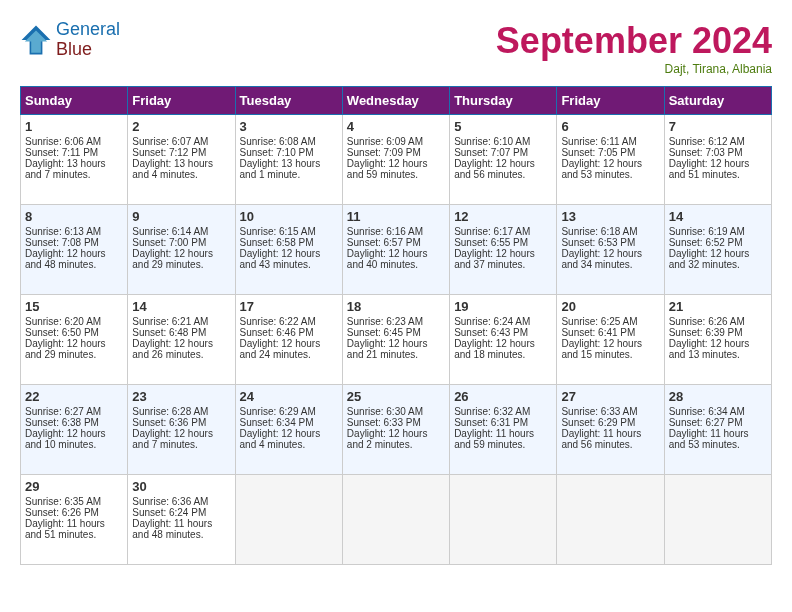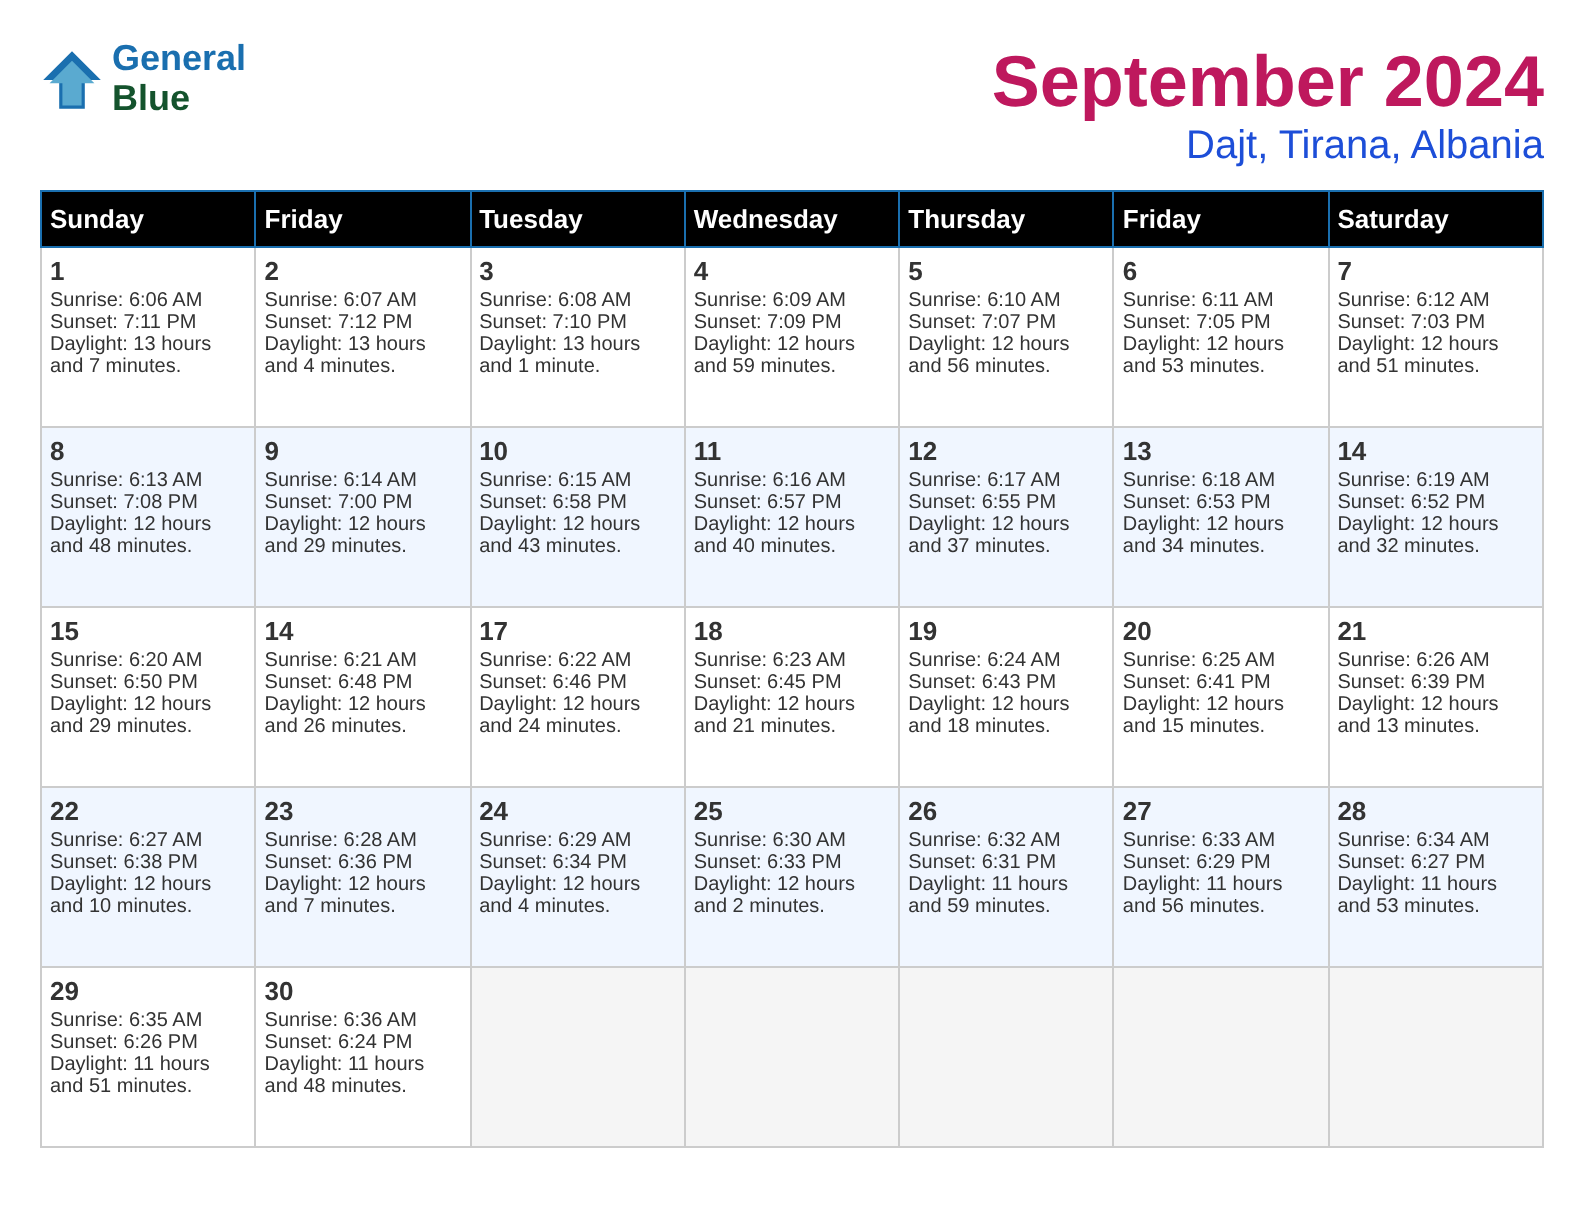--- a/index.html
+++ b/index.html
@@ -16,50 +16,50 @@
       align-items: flex-start;
       margin-bottom: 10px;
     }
     .logo {
       display: flex;
       align-items: center;
       gap: 4px;
     }
     .logo-text {
       font-size: 18px;
-      font-weight: bold;
+      font-weight: normal;
       color: #333;
       line-height: 1.1;
     }
     .logo-text span {
       color: #1a6faf;
     }
     .logo-icon {
       width: 32px;
       height: 32px;
     }
     .title-block {
       text-align: right;
     }
     .month-title {
       font-size: 36px;
       font-weight: bold;
       color: #be185d;
     }
     .location {
-      font-size: 20px;
-      color: #1d4ed8;
+      font-size: 12px;
+      color: #4d7c0f;
     }
     table {
       width: 100%;
       border-collapse: collapse;
       table-layout: fixed;
     }
     th {
-      background: #000000;
+      background: #701a75;
       color: #fff;
       font-size: 13px;
       padding: 6px 4px;
       text-align: left;
       font-weight: bold;
       border: 1px solid #1a6faf;
       margin-left: 12px;
     }
     td {
       border: 1px solid #ccc;
@@ -87,21 +87,21 @@
 <body>
 
 <div class="header">
   <div class="logo">
     <svg class="logo-icon" viewBox="0 0 40 40">
       <polygon points="20,2 38,20 28,20 28,38 12,38 12,20 2,20" fill="#1a6faf"></polygon>
       <polygon points="20,8 34,22 26,22 26,36 14,36 14,22 6,22" fill="#5aaad0"></polygon>
     </svg>
     <div class="logo-text">
       <div><span>General</span></div>
-      <div><span style="color:#14532d">Blue</span></div>
+      <div><span style="color:#7f1d1d">Blue</span></div>
     </div>
   </div>
   <div class="title-block">
     <div class="month-title">September 2024</div>
     <div class="location">Dajt, Tirana, Albania</div>
   </div>
 </div>
 
 <table>
   <thead>

